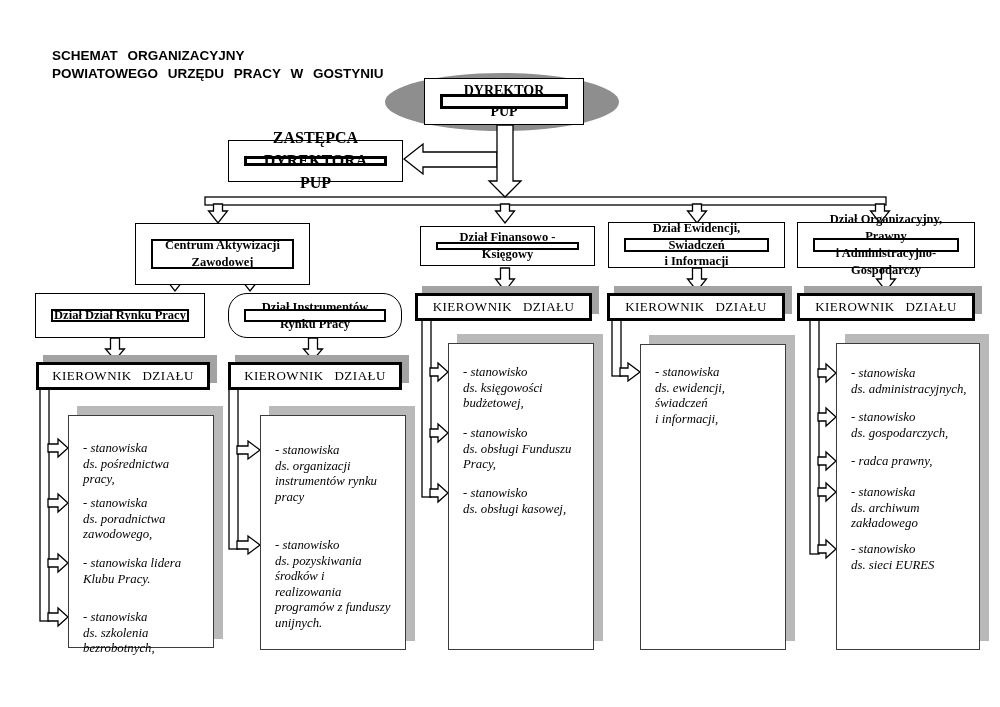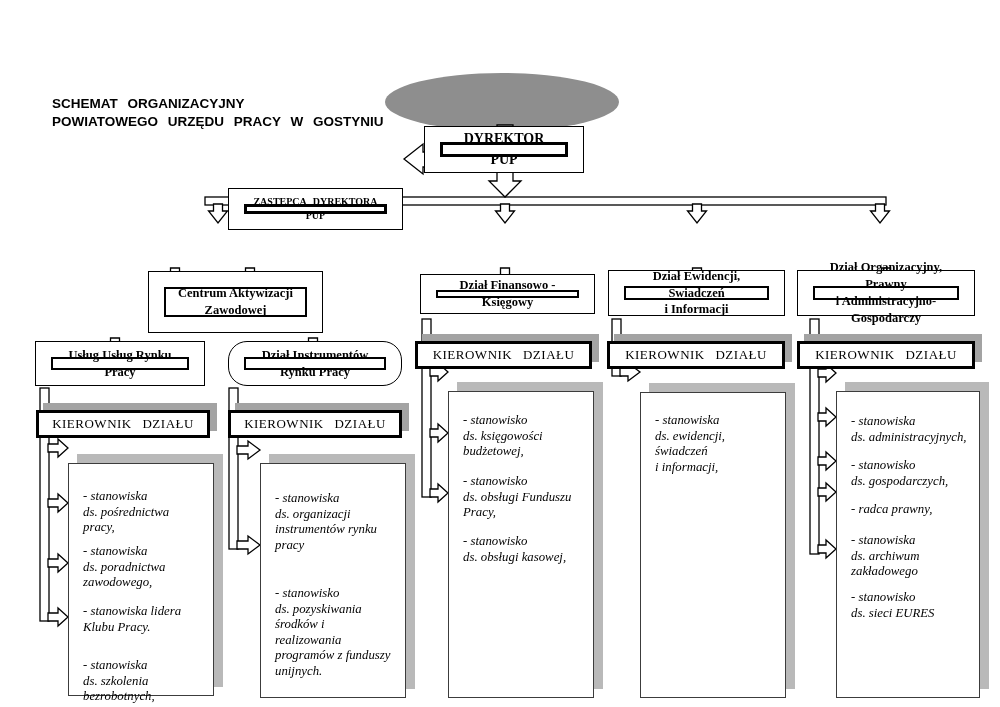--- a/index.html
+++ b/index.html
@@ -1,30 +1,30 @@
 <!DOCTYPE html>
 <html><head>
 <meta charset="utf-8">
 <style>
   html,body{margin:0;padding:0;background:#fff;}
   #stage{position:relative;width:1000px;height:707px;background:#fff;overflow:hidden;
          font-family:"Liberation Serif",serif;color:#000;}
   #connectors{position:absolute;left:0;top:0;z-index:1;}
-  .abs{position:absolute;box-sizing:border-box;margin-top:48px;}
+  .abs{position:absolute;box-sizing:border-box;}
   .pre{white-space:pre-line;}
   
   .main-title{font-family:"Liberation Sans",sans-serif;font-weight:bold;font-size:13.5px;
               line-height:1.32;word-spacing:6px;z-index:2;}
   
   .dbox{background:#fff;border:1px solid #000;padding:15px;z-index:2;display:flex;}
   .dbox .inner{flex:1;display:flex;align-items:center;justify-content:center;text-align:center;}
   .thick .inner{border:3px solid #000;}
   .thin  .inner{border:2px solid #000;}
   .director-text{font-weight:bold;font-size:14px;line-height:1.45;}
-  .deputy-text{font-weight:bold;font-size:10px;line-height:1.4;word-spacing:4px;}
+  .deputy-text{font-weight:bold;font-size:16px;line-height:1.4;word-spacing:4px;}
   .dept-text{font-weight:bold;font-size:12.5px;line-height:1.35;}
   
   .mgr{background:#fff;border:3px solid #000;z-index:2;display:flex;align-items:center;
        justify-content:center;box-shadow:7px -7px 0 #a3a3a3;font-size:13px;
        letter-spacing:.5px;word-spacing:7px;}
   
   .listbox{background:#fff;border:1px solid #3c3c3c;z-index:2;
            box-shadow:9px -9px 0 #b9b9b9;padding-left:12px;}
   .listbox .item{position:absolute;left:14px;right:4px;font-style:italic;
                  font-size:12.8px;line-height:15.5px;}
@@ -92,38 +92,38 @@
   <div class="abs dbox thick" style="left:424px;top:78px;width:160px;height:47px;">
     <div class="inner director-text pre">DYREKTOR
 PUP</div>
   </div>
 
   <div class="abs dbox thick" style="left:228px;top:140px;width:175px;height:42px;">
     <div class="inner deputy-text pre">ZASTĘPCA  DYREKTORA
 PUP</div>
   </div>
 
-  <div class="abs dbox thin" style="left:148px;top:223px;width:175px;height:62px;">
+  <div class="abs dbox thin" style="left:135px;top:223px;width:175px;height:62px;">
     <div class="inner dept-text pre">Centrum Aktywizacji
 Zawodowej</div>
   </div>
   <div class="abs dbox thin" style="left:420px;top:226px;width:175px;height:40px;">
     <div class="inner dept-text pre">Dział Finansowo - Księgowy</div>
   </div>
   <div class="abs dbox thin" style="left:608px;top:222px;width:177px;height:46px;">
     <div class="inner dept-text pre">Dział Ewidencji, Świadczeń
 i Informacji</div>
   </div>
   <div class="abs dbox thin" style="left:797px;top:222px;width:178px;height:46px;">
     <div class="inner dept-text pre">Dział Organizacyjny, Prawny
 i Administracyjno-Gospodarczy</div>
   </div>
 
   <div class="abs dbox thin" style="left:35px;top:293px;width:170px;height:45px;">
-    <div class="inner dept-text pre">Usług Usług Rynku Pracy</div>
+    <div class="inner dept-text pre">Dział Dział Rynku Pracy</div>
   </div>
   <div class="abs dbox thin" style="left:228px;top:293px;width:174px;height:45px;border-radius:19px;">
     <div class="inner dept-text pre">Dział Instrumentów
 Rynku Pracy</div>
   </div>
 
   <div class="abs mgr" style="left:36px;top:362px;width:174px;height:28px;">KIEROWNIK DZIAŁU</div>
   <div class="abs mgr" style="left:228px;top:362px;width:174px;height:28px;">KIEROWNIK DZIAŁU</div>
   <div class="abs mgr" style="left:415px;top:293px;width:177px;height:28px;">KIEROWNIK DZIAŁU</div>
   <div class="abs mgr" style="left:607px;top:293px;width:178px;height:28px;">KIEROWNIK DZIAŁU</div>

